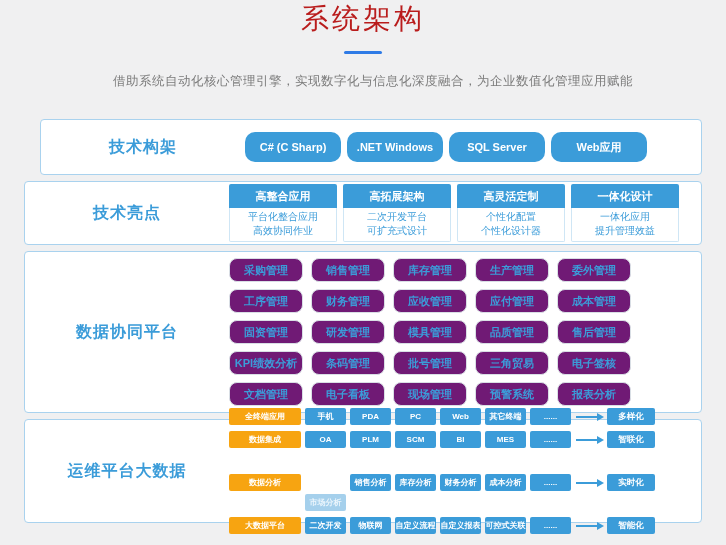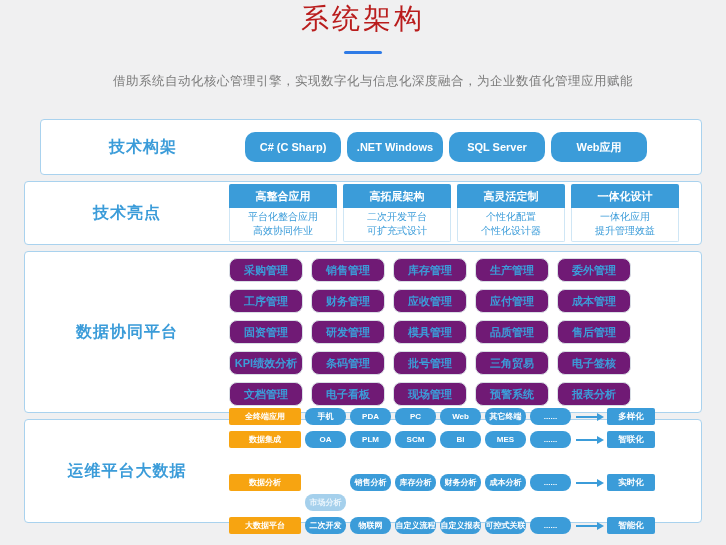--- a/index.html
+++ b/index.html
@@ -78,21 +78,21 @@
   .panel-bigdata { height:104px; }
   .bd-body { flex-direction:column; justify-content:center; align-items:flex-start; gap:6px; }
   .bd-row { display:flex; align-items:center; gap:4px; }
   .bd-cat {
     width:72px; height:17px; background:#f7a411; color:#fff;
     font-size:8px; font-weight:bold; border-radius:2px;
     display:flex; align-items:center; justify-content:center; white-space:nowrap;
   }
   .bd-btn {
     width:41px; height:17px; background:#3b9cd9; color:#fff;
-    font-size:8px; font-weight:bold; border-radius:8px;
+    font-size:8px; font-weight:bold; border-radius:2px;
     display:flex; align-items:center; justify-content:center; white-space:nowrap; overflow:hidden;
   }
   .bd-btn-light { background:#a5d0ec; color:#eaf5fc;margin-top:40px; }
   .bd-arrow { position:relative; width:26px; height:2px; background:#3b9cd9; flex:none; margin:0 1px; }
   .bd-arrow::after {
     content:""; position:absolute; right:-2px; top:-3px;
     border-left:7px solid #3b9cd9; border-top:4px solid transparent; border-bottom:4px solid transparent;
   }
   .bd-result {
     width:48px; height:17px; background:#3b9cd9; color:#fff;

